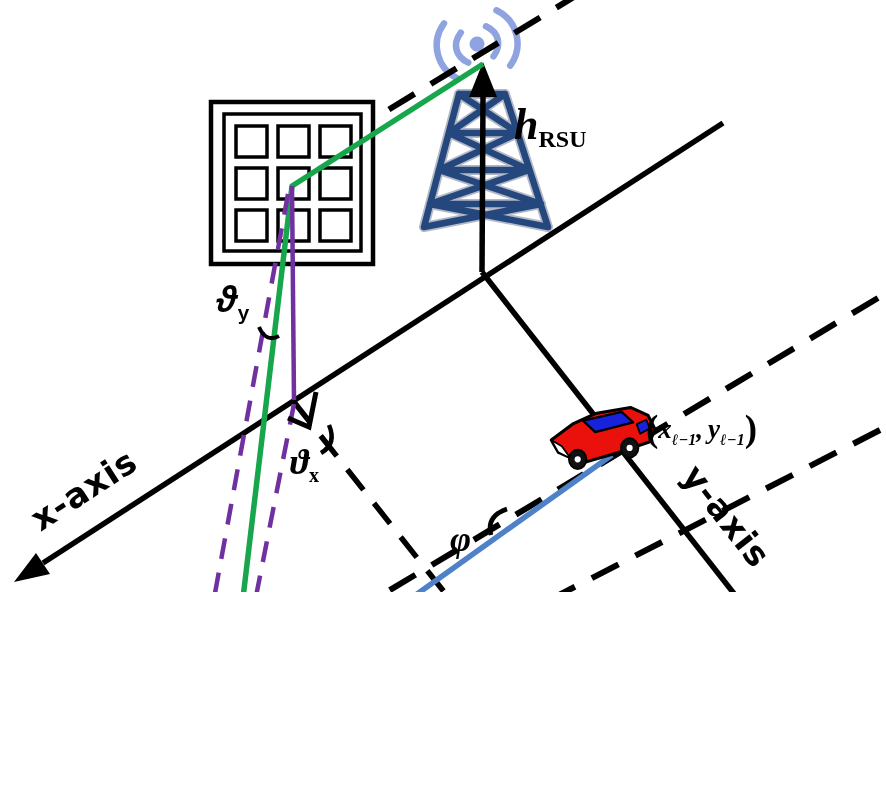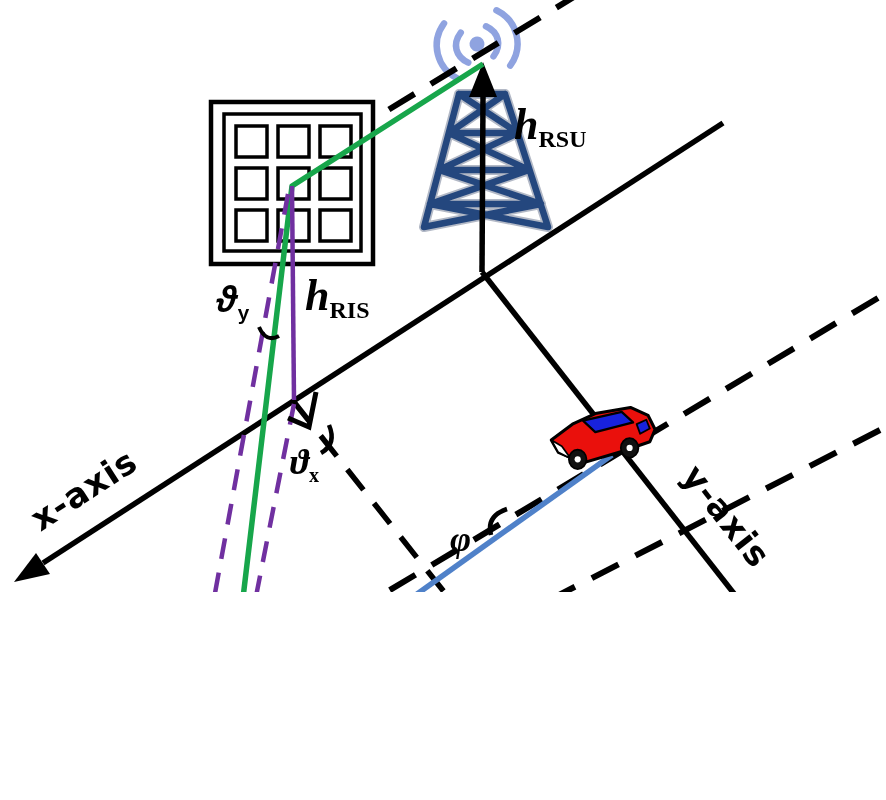--- a/index.html
+++ b/index.html
@@ -108,26 +108,26 @@
     <polygon points="6,50 14,64 28,71 18,57" fill="#ffffff" stroke-width="2"></polygon>
     <ellipse cx="36" cy="72" rx="10" ry="11" fill="#111" stroke-width="2"></ellipse>
     <circle cx="36" cy="72" r="3.5" fill="#fff" stroke="none"></circle>
     <ellipse cx="95" cy="59" rx="10" ry="11" fill="#111" stroke-width="2"></ellipse>
     <circle cx="95" cy="59" r="3.5" fill="#fff" stroke="none"></circle>
   </g>
 </svg>
 
   <div class="lbl h-label" style="left:514px; top:103px;"><span class="base">h</span><span class="subsc">RSU</span></div>
 
-  <div class="lbl h-label" style="left:305px; top:274px;"><span class="base">h</span><span class="subsc">RIS</span></div>
 
   <div class="lbl theta-label" style="left:216px; top:285px;font-family:Liberation Mono, monospace;"><span class="base">ϑ</span><span class="subsc">y</span></div>
 
   <div class="lbl theta-label" style="left:290px; top:444px;text-align:center;"><span class="base">ϑ</span><span class="subsc">x</span></div>
 
   <div class="lbl phi-label" style="left:450px; top:521px;">φ</div>
 
   <div class="lbl axis-label" style="left:34px; top:505px; transform:rotate(-33deg);">x-axis</div>
 
   <div class="lbl axis-label" style="left:690px; top:452px; transform:rotate(52deg);">y-axis</div>
 
+  <div class="lbl coord" style="left:646px; top:407px;"><span class="paren">(</span><span class="cbase">x</span><span class="csub">ℓ−1</span><span class="csep">,</span><span class="cbase">y</span><span class="csub">ℓ−1</span><span class="paren">)</span></div>
 
 </div>
 
 </body></html>

